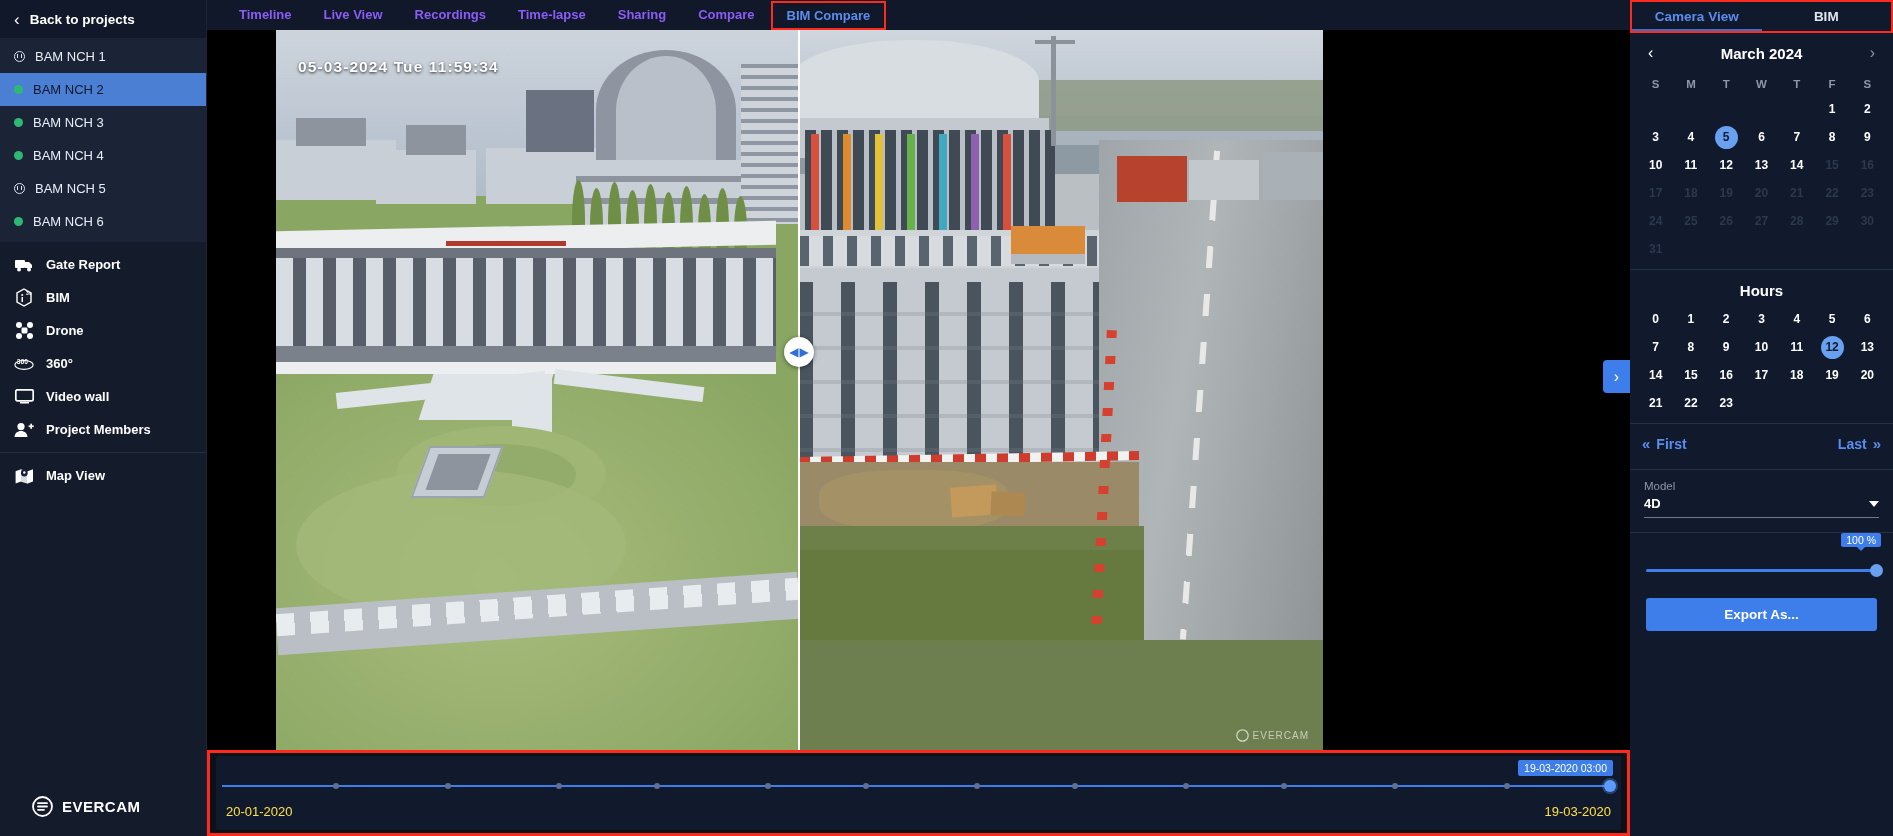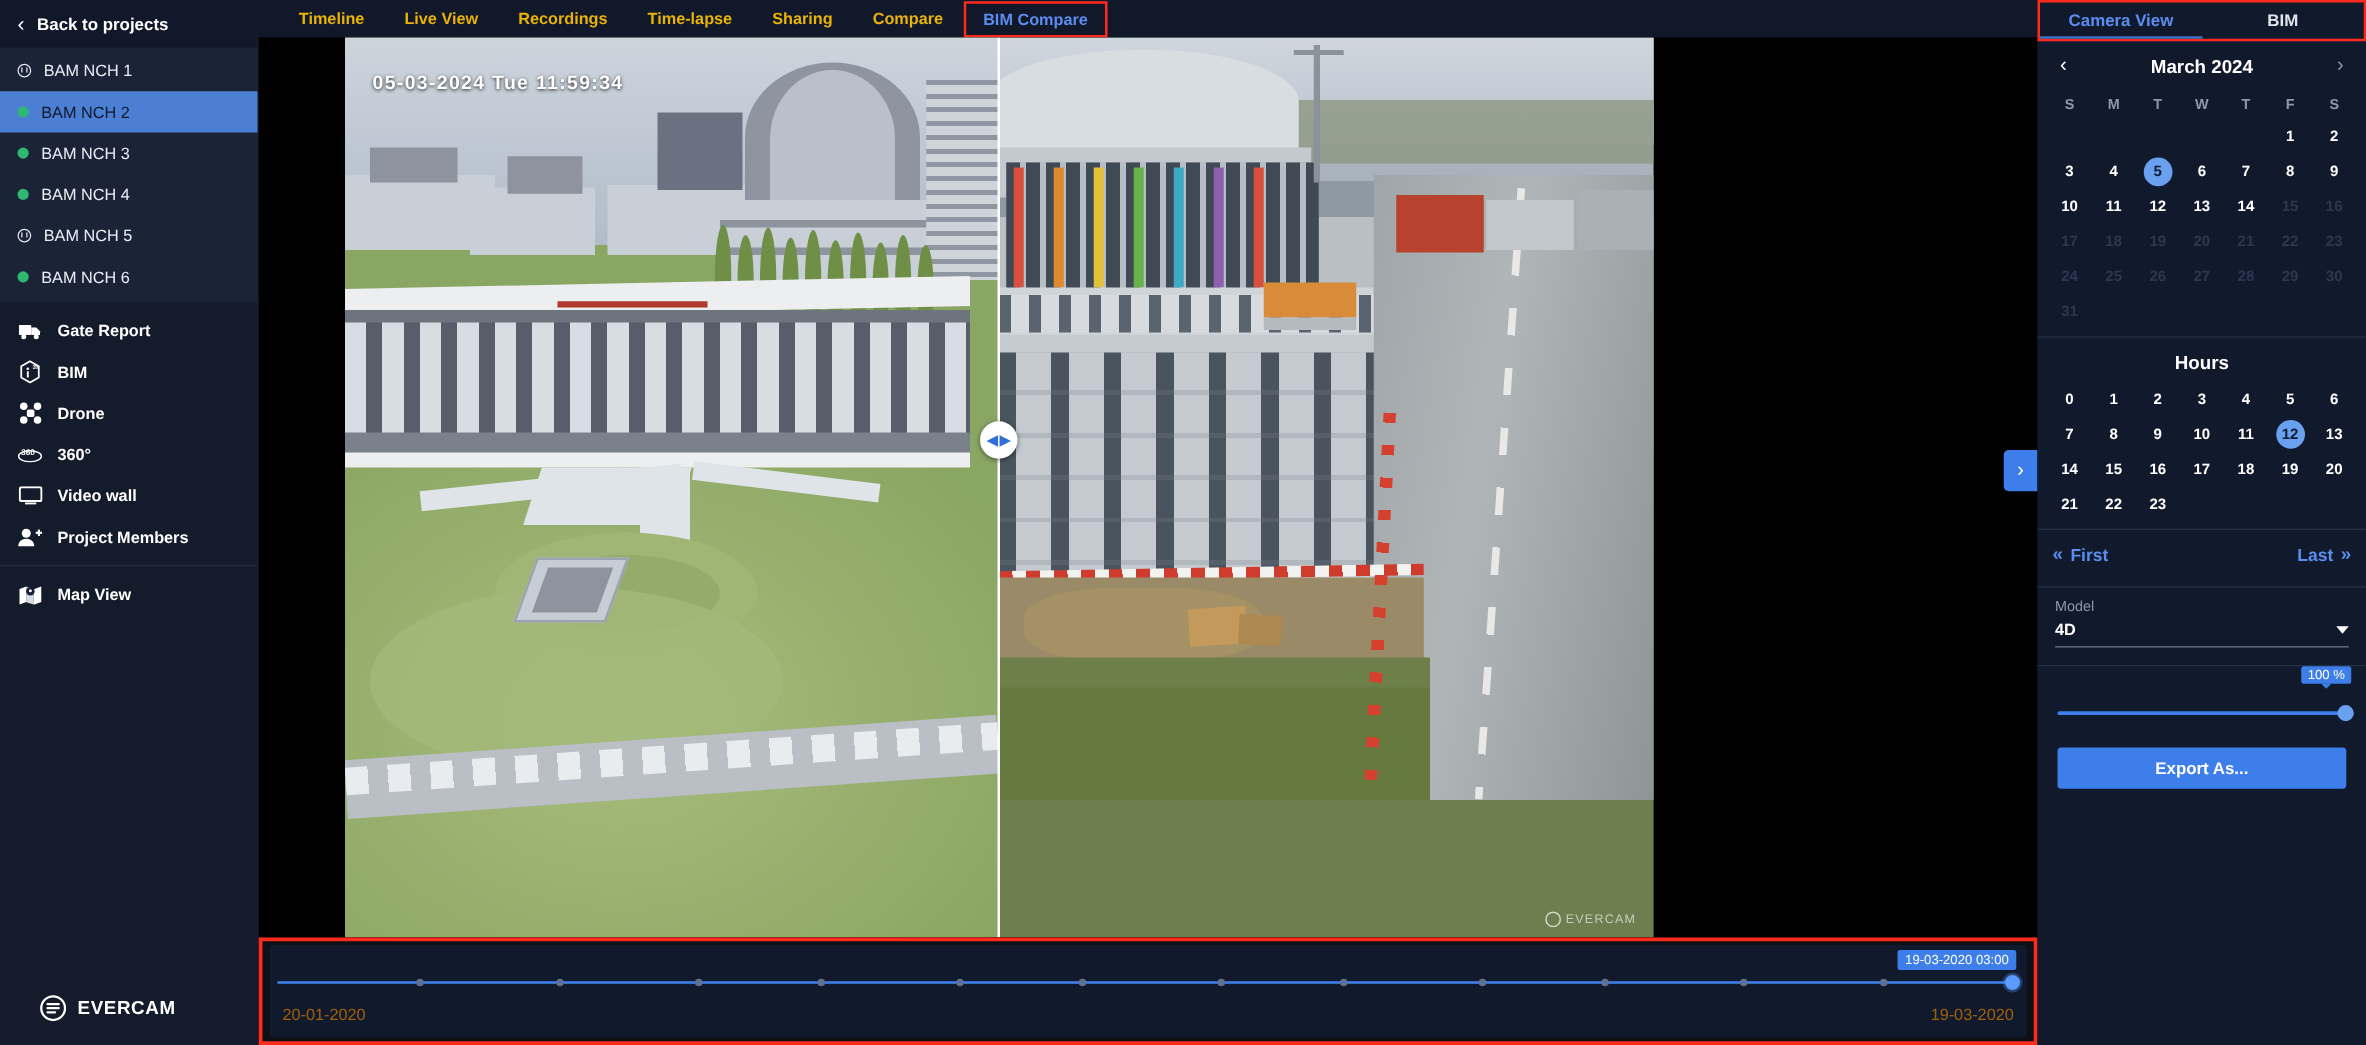--- a/index.html
+++ b/index.html
@@ -60,21 +60,21 @@
   .brand-mark { width: 21px; height: 21px; flex: 0 0 21px; }
 
   
   .main { flex: 1 1 auto; display: flex; flex-direction: column; background: #000; position: relative; min-width: 0; }
 
   .topbar {
     height: 30px; background: #10182a; display: flex; align-items: center;
     padding-left: 16px; gap: 0; position: relative;
   }
   .tab {
-    color: #eab308; font-size: 13px; font-weight: bold;
+    color: #8b5cf6; font-size: 13px; font-weight: bold;
     padding: 0 16px; line-height: 30px; cursor: pointer; white-space: nowrap;
   }
   .tab.hl { color: #5b8def; border: 2.5px solid #ff2a1c; line-height: 25px; padding: 0 14px; }
 
   .stage { flex: 1 1 auto; position: relative; background: #000; overflow: hidden; }
 
   .video-wrap { position: absolute; left: 69px; right: 0; top: 0; bottom: 0; }
   .pane { position: absolute; top: 0; bottom: 0; overflow: hidden; }
   .pane-left { left: 0; width: 523px; }
   .pane-right { left: 523px; width: 524px; }
@@ -155,21 +155,21 @@
   .tl-tick { position: absolute; top: -2px; width: 6px; height: 6px; border-radius: 50%; background: #5e7093; }
   .tl-knob {
     position:absolute; top: -5px; width: 12px; height: 12px; border-radius: 50%;
     background: #5b9bff; box-shadow: 0 0 0 2px rgba(91,155,255,.3);
   }
   .tl-tip {
     position: absolute; top: 6px; transform: translateX(-100%);
     background: #3d7eea; color: #fff; font-size: 10.5px; padding: 2px 6px; border-radius: 2px;
     white-space: nowrap;
   }
-  .tl-date { position: absolute; top: 48px; color: #a16207; font-size: 13px; }
+  .tl-date { position: absolute; top: 48px; color: #fde047; font-size: 13px; }
   .tl-date.left { left: 10px; }
   .tl-date.right { right: 10px; }
 
   
   .rpanel {
     width: 263px; flex: 0 0 263px; background: #111a2c; height: 836px;
     display: flex; flex-direction: column; position: relative;
   }
   .rp-tabs {
     display: flex; height: 33px; border: 2.5px solid #ff2a1c; align-items: stretch;

